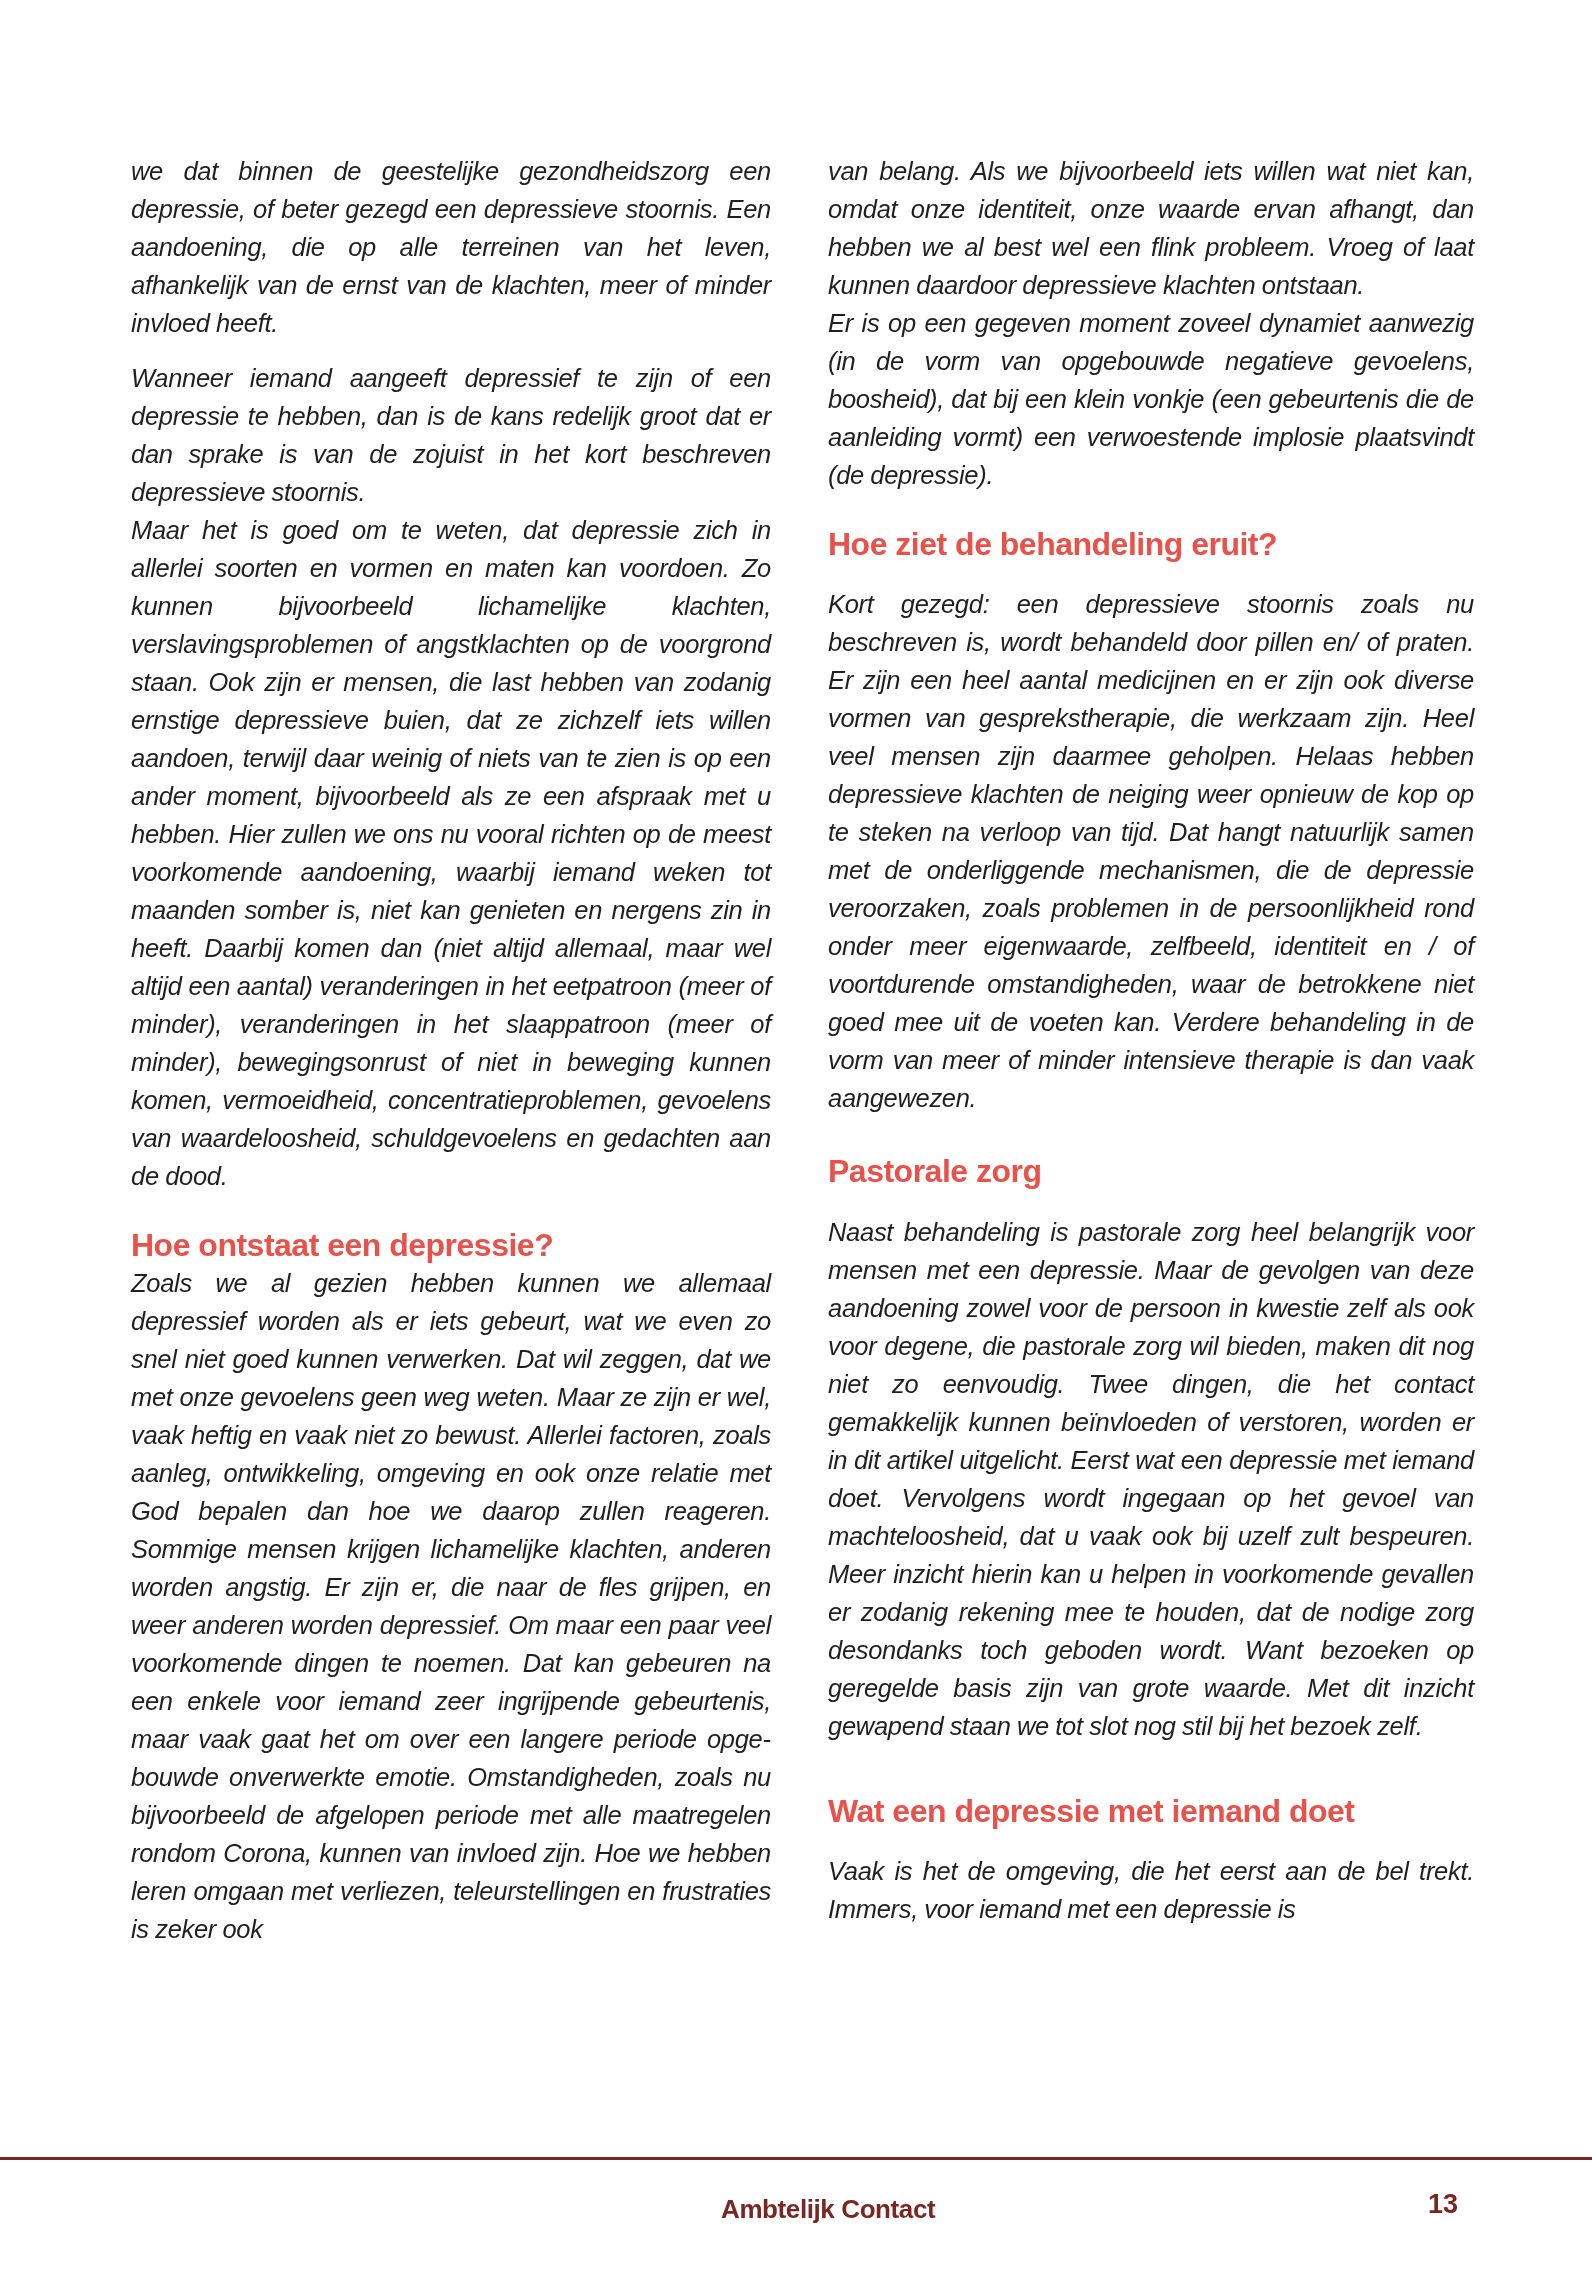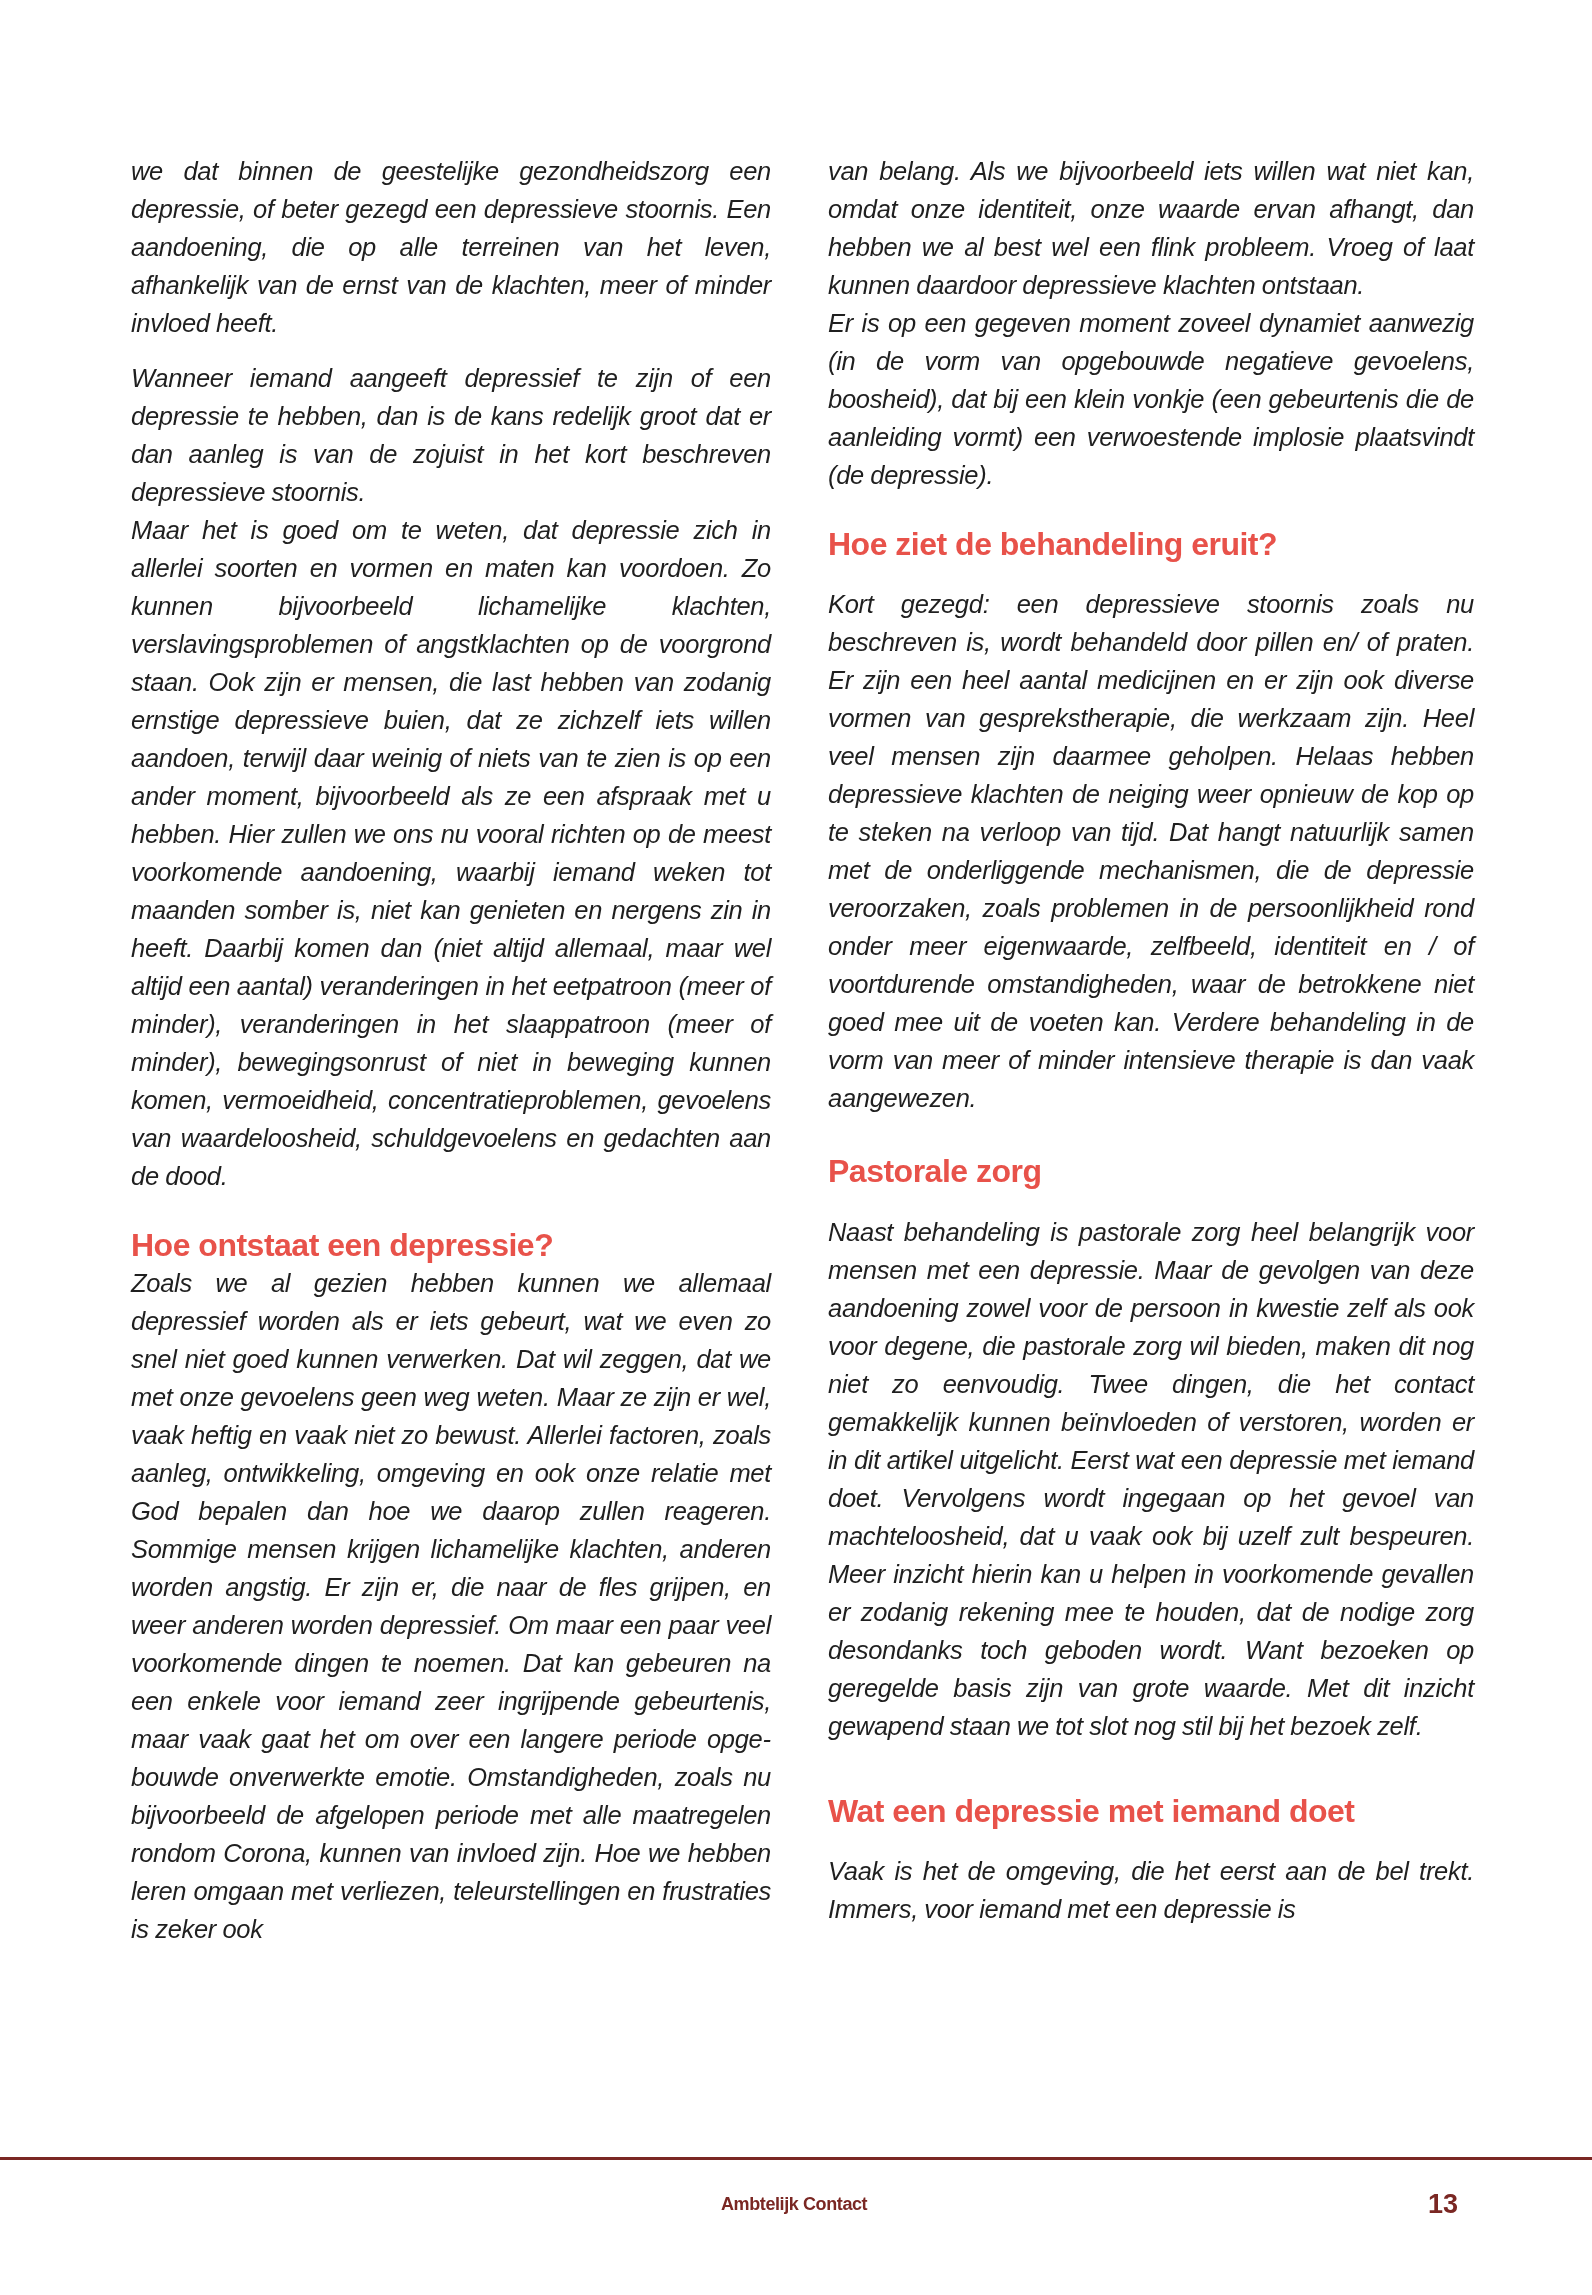--- a/index.html
+++ b/index.html
@@ -12,31 +12,31 @@
         hyphens: manual; letter-spacing: -0.3px; word-spacing: -0.4px; font-style: italic; }
     p.gap { margin-top: 17.3px; }
     h2 { margin: 0; font-size: 32px; font-weight: bold; color: #e8524a;
          letter-spacing: -0.5px; line-height: 38px; }
     .h-left-1 { margin-top: 31px; }
     .h-right-1 { margin-top: 31px; margin-bottom: 22.4px; }
     .h-right-2 { margin-top: 35px; margin-bottom: 22.4px; }
     .h-right-3 { margin-top: 47px; margin-bottom: 22.4px; }
     .rule { position: absolute; left: 0; top: 2157px; width: 1592px; height: 2.6px;
             background: #7a2723; }
-    .footer-title { position: absolute; left: 721px; top: 2194px; font-size: 18px;
+    .footer-title { position: absolute; left: 721px; top: 2194px; font-size: 26px;
                     font-weight: bold; color: #7a2723; letter-spacing: -0.4px; }
     .page-num { position: absolute; left: 1428px; top: 2189px; font-size: 27px;
                 font-weight: bold; color: #7a2723; }
   </style>
 </head>
 <body>
 
 <div class="col col-left">
   <p>we dat binnen de geestelijke gezondheidszorg een depressie, of beter gezegd een depressieve stoornis. Een aandoening, die op alle terreinen van het leven, afhankelijk van de ernst van de klachten, meer of minder invloed heeft.</p>
-  <p class="gap">Wanneer iemand aangeeft depressief te zijn of een depressie te hebben, dan is de kans redelijk groot dat er dan aanleg is van de zojuist in het kort beschreven depressieve stoornis.</p>
+  <p class="gap">Wanneer iemand aangeeft depressief te zijn of een depressie te hebben, dan is de kans redelijk groot dat er dan sprake is van de zojuist in het kort beschreven depressieve stoornis.</p>
   <p>Maar het is goed om te weten, dat depressie zich in allerlei soorten en vormen en maten kan voordoen. Zo kunnen bijvoorbeeld lichamelijke klachten, verslavingsproblemen of angstklach­ten op de voorgrond staan. Ook zijn er mensen, die last hebben van zodanig ernstige depressieve buien, dat ze zichzelf iets willen aandoen, terwijl daar weinig of niets van te zien is op een ander moment, bijvoorbeeld als ze een afspraak met u hebben. Hier zullen we ons nu vooral richten op de meest voorkomende aandoening, waarbij ie­mand weken tot maanden somber is, niet kan ge­nieten en nergens zin in heeft. Daarbij komen dan (niet altijd allemaal, maar wel altijd een aantal) veranderingen in het eetpatroon (meer of min­der), veranderingen in het slaappatroon (meer of minder), bewegingsonrust of niet in beweging kunnen komen, vermoeidheid, concentratiepro­blemen, gevoelens van waardeloosheid, schuld­gevoelens en gedachten aan de dood.</p>
   <h2 class="h-left-1">Hoe ontstaat een depressie?</h2>
   <p>Zoals we al gezien hebben kunnen we allemaal depressief worden als er iets gebeurt, wat we even zo snel niet goed kunnen verwerken. Dat wil zeggen, dat we met onze gevoelens geen weg weten. Maar ze zijn er wel, vaak heftig en vaak niet zo bewust. Allerlei factoren, zoals aanleg, ontwikkeling, omgeving en ook onze relatie met God bepalen dan hoe we daarop zullen reageren. Sommige mensen krijgen lichamelijke klachten, anderen worden angstig. Er zijn er, die naar de fles grijpen, en weer anderen worden depressief. Om maar een paar veel voorkomende dingen te noemen. Dat kan gebeuren na een enkele voor iemand zeer ingrijpende gebeurtenis, maar vaak gaat het om over een langere periode opge­bouwde onverwerkte emotie. Omstandigheden, zoals nu bijvoorbeeld de afgelopen periode met alle maatregelen rondom Corona, kunnen van in­vloed zijn. Hoe we hebben leren omgaan met ver­liezen, teleurstellingen en frustraties is zeker ook</p>
 </div>
 
 <div class="col col-right">
   <p>van belang. Als we bijvoorbeeld iets willen wat niet kan, omdat onze identiteit, onze waarde er­van afhangt, dan hebben we al best wel een flink probleem. Vroeg of laat kunnen daardoor depres­sieve klachten ontstaan.</p>
   <p>Er is op een gegeven moment zoveel dynamiet aanwezig (in de vorm van opgebouwde negatie­ve gevoelens, boosheid), dat bij een klein vonkje (een gebeurtenis die de aanleiding vormt) een verwoestende implosie plaatsvindt (de depressie).</p>
   <h2 class="h-right-1">Hoe ziet de behandeling eruit?</h2>
   <p>Kort gezegd: een depressieve stoornis zoals nu beschreven is, wordt behandeld door pillen en/ of praten. Er zijn een heel aantal medicijnen en er zijn ook diverse vormen van gesprekstherapie, die werkzaam zijn. Heel veel mensen zijn daarmee geholpen. Helaas hebben depressieve klachten de neiging weer opnieuw de kop op te steken na verloop van tijd. Dat hangt natuurlijk samen met de onderliggende mechanismen, die de depres­sie veroorzaken, zoals problemen in de persoon­lijkheid rond onder meer eigenwaarde, zelfbeeld, identiteit en / of voortdurende omstandigheden, waar de betrokkene niet goed mee uit de voeten kan. Verdere behandeling in de vorm van meer of minder intensieve therapie is dan vaak aangewe­zen.</p>

